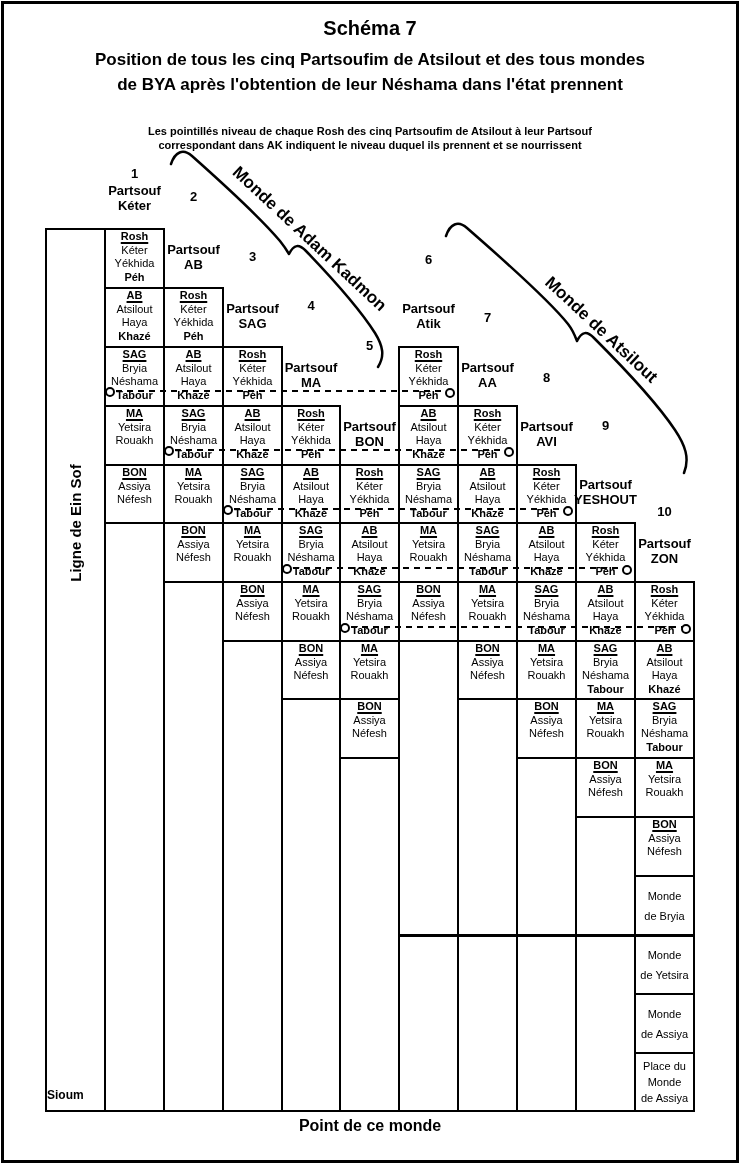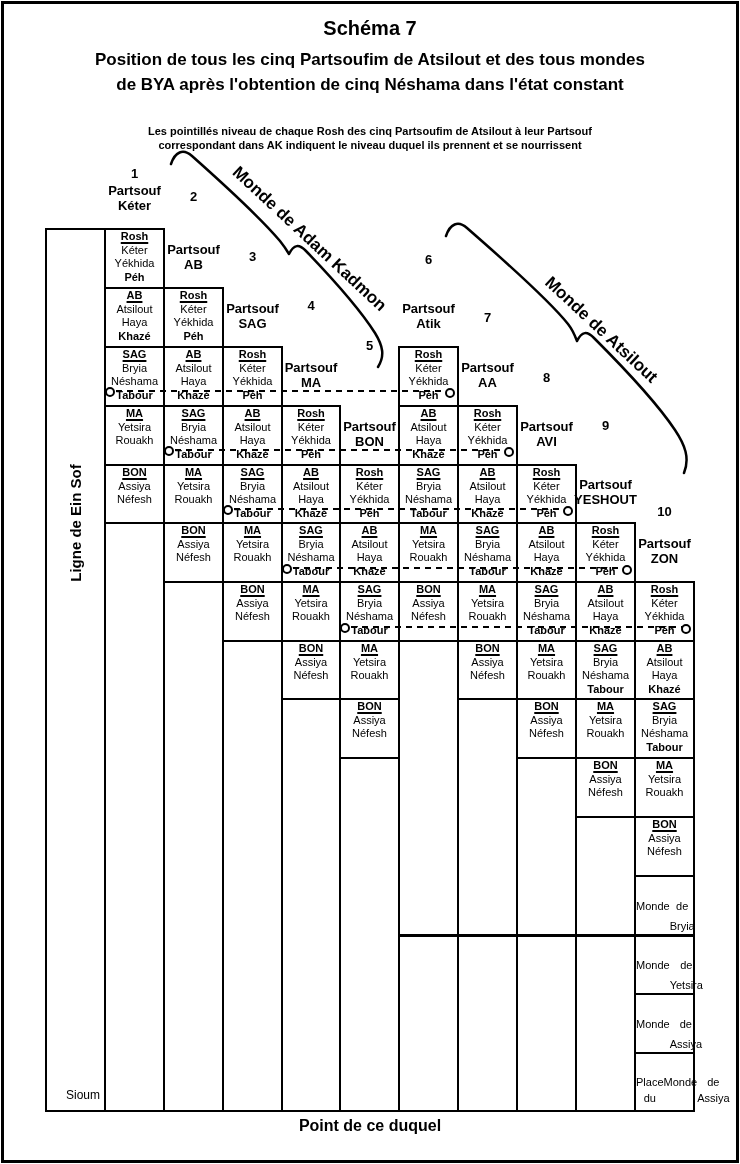--- a/index.html
+++ b/index.html
@@ -18,45 +18,45 @@
   .cell{position:absolute;box-sizing:border-box;border:2px solid #000;background:#fff;
         text-align:center;font-size:11px;z-index:1}
   .cl{display:block;height:13.7px;line-height:13.7px;white-space:nowrap}
   .head{font-weight:bold;text-decoration:underline;text-underline-offset:2px;text-decoration-thickness:1.5px}
   .foot{font-weight:bold}
   .colbox{position:absolute;box-sizing:border-box;border:2px solid #000;background:#fff;z-index:1}
   .dash{position:absolute;height:2px;
         background:repeating-linear-gradient(90deg,#000 0 6px,transparent 6px 11px);z-index:3}
   .circ{position:absolute;width:10px;height:10px;border:2px solid #000;border-radius:50%;
         background:#fff;box-sizing:border-box;z-index:4}
-  .world{display:flex;flex-direction:row;justify-content:space-between;align-items:center;z-index:1}
+  .world{display:flex;flex-direction:column;justify-content:center;align-items:center;z-index:1}
   .pline{position:absolute;background:#000;z-index:2}
   #parsa-label{position:absolute;left:399px;top:916px;width:292px;text-align:center;font-weight:bold;
         font-size:16px;background:#fff;z-index:3;height:19px;line-height:19px;white-space:nowrap}
   #vlabel{position:absolute;left:6px;top:514px;width:140px;height:18px;line-height:18px;text-align:center;
         font-weight:bold;font-size:15px;transform:rotate(-90deg);white-space:nowrap;z-index:2}
-  #sioum{position:absolute;left:47px;top:1088px;width:72px;text-align:center;font-weight:normal;
+  #sioum{position:absolute;left:47px;top:1088px;width:72px;font-weight:bold;
         font-size:12px;z-index:2}
   #bottom-label{position:absolute;left:0;top:1117px;width:740px;text-align:center;font-weight:bold;font-size:16px}
   .blabel{position:absolute;font-weight:bold;font-size:17px;white-space:nowrap;text-align:center;z-index:2}
   #brace-label-ak{left:208px;top:228px;width:200px;transform:rotate(43deg)}
   #brace-label-ats{left:521px;top:320px;width:160px;transform:rotate(43deg)}
   #braces{position:absolute;left:0;top:0;z-index:1}
 </style>
 </head>
 <body>
 
 <div id="page">
   <div id="frame"></div>
 
   <div id="title" class="ctr">Schéma 7</div>
 
   <div id="sub" class="ctr">
     <div>Position de tous les cinq Partsoufim de Atsilout et des tous mondes</div>
-    <div>de BYA après l'obtention de cinq Néshama dans l'état constant</div>
+    <div>de BYA après l'obtention de leur Néshama dans l'état prennent</div>
   </div>
 
   <div id="note" class="ctr">
     <div>Les pointillés niveau de chaque Rosh des cinq Partsoufim de Atsilout à leur Partsouf</div>
     <div>correspondant dans AK indiquent le niveau duquel ils prennent et se nourrissent</div>
   </div>
 
   <svg id="braces" width="740" height="1164" viewBox="0 0 740 1164">
     <path fill="none" stroke="#000" stroke-width="2.5" stroke-linecap="round" d="M 171 164 C 175 152 183 148 192 156 C 228 188 264 222 280 241 C 284 246 286 249 289 254
          M 289 254 C 294 244 299 244 306 251 C 331 277 361 311 375 333 C 383 346 385 356 378 367"></path>
@@ -438,14 +438,14 @@
       <div class="dash" style="left: 282px; top: 567px; width: 345px; height: 2px; position: absolute;"></div>
       <div class="circ" style="left: 282px; top: 564px; width: 10px; height: 10px; position: absolute;"></div>
       <div class="circ" style="left: 622px; top: 565px; width: 10px; height: 10px; position: absolute;"></div>
       <div class="dash" style="left: 340px; top: 626px; width: 346px; height: 2px; position: absolute;"></div>
       <div class="circ" style="left: 340px; top: 623px; width: 10px; height: 10px; position: absolute;"></div>
       <div class="circ" style="left: 681px; top: 624px; width: 10px; height: 10px; position: absolute;"></div>
     </div>
 
   <div id="vlabel">Ligne de Ein Sof</div>
   <div id="sioum">Sioum</div>
-  <div id="bottom-label" class="ctr">Point de ce duquel</div>
+  <div id="bottom-label" class="ctr">Point de ce monde</div>
 </div>
 
 </body></html>

